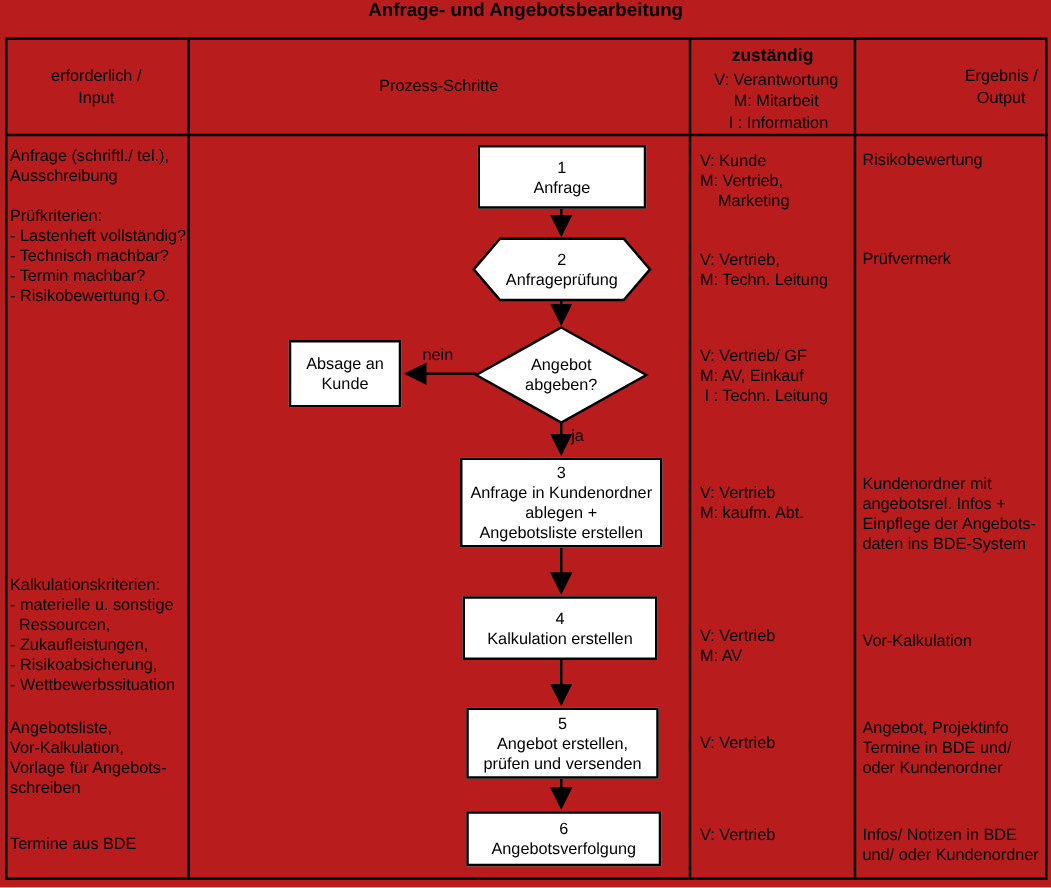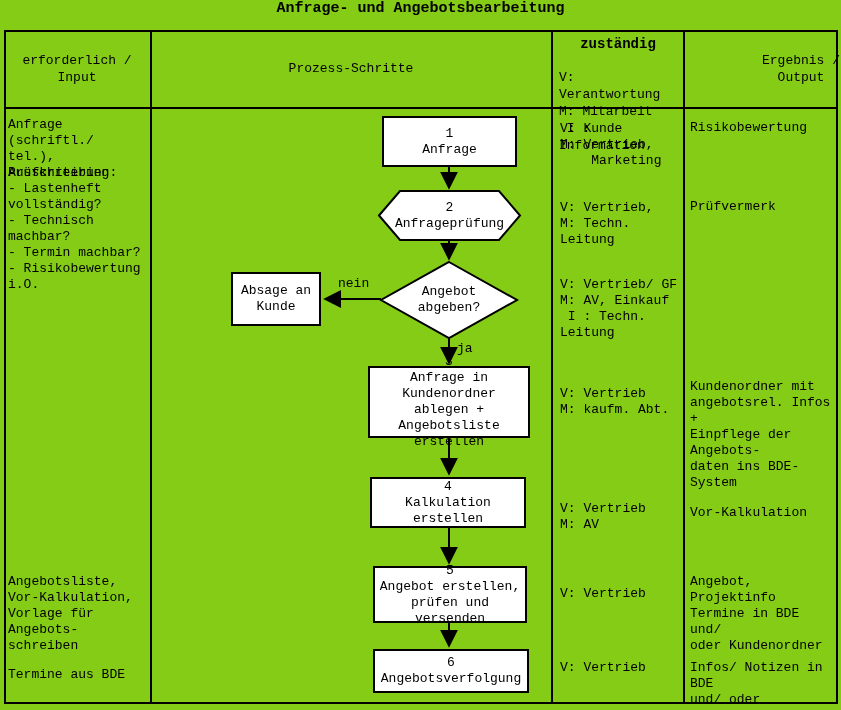--- a/index.html
+++ b/index.html
@@ -1,18 +1,18 @@
 <!DOCTYPE html>
 <html><head>
 <meta charset="utf-8">
 <style>
   html,body{margin:0;padding:0;background:#fff;}
   #page{
-    position:relative;width:841px;height:710px;background:#84cc16;
-    font-family:Liberation Mono, monospace;color:#000;overflow:hidden;
+    position:relative;width:841px;height:710px;background:#b91c1c;
+    font-family:Liberation Sans, sans-serif;color:#000;overflow:hidden;
   }
   .abs{position:absolute;}
   .txt{font-size:13px;line-height:16px;white-space:pre-wrap;}
   .ctr{text-align:center;}
   .box{
     box-sizing:border-box;border:2px solid #000;background:#fff;
     display:flex;align-items:center;justify-content:center;
     text-align:center;font-size:13px;line-height:16px;white-space:pre-wrap;
   }
   .shapelabel{
@@ -38,34 +38,40 @@
   <div class="abs vline" style="left:150px;top:30px;height:674px;"></div>
   <div class="abs vline" style="left:551px;top:30px;height:674px;"></div>
   <div class="abs vline" style="left:683px;top:30px;height:674px;"></div>
   <div class="abs hline" style="left:4px;top:107px;width:834px;"></div>
 
   <div class="abs hcell" style="left:151px;top:30px;width:400px;height:77px;">Prozess-Schritte</div>
   <div class="abs hcell" style="left:4px;top:30px;width:146px;height:77px;">erforderlich /
 Input</div>
   <div class="abs" style="left:553px;top:30px;width:130px;height:65px;">
     <div class="bold ctr" style="margin-top:6px;">zuständig</div>
-    <div class="txt" style="margin-top:17px;margin-left:6px;line-height:17px;">V: Verantwortung
+    <div class="txt" style="margin-top:3px;margin-left:6px;line-height:17px;text-align:center;">V: Verantwortung
 M: Mitarbeit
  I : Information</div>
   </div>
   <div class="abs hcell" style="left:684px;top:30px;width:186px;height:77px;padding-left:24px;">Ergebnis /
 Output</div>
 
   <div class="abs txt" style="left:8px;top:117px;width:140px;">Anfrage (schriftl./ tel.),
 Ausschreibung</div>
   <div class="abs txt" style="left:8px;top:165px;width:142px;">Prüfkriterien:
 - Lastenheft vollständig?
 - Technisch machbar?
 - Termin machbar?
 - Risikobewertung i.O.</div>
+  <div class="abs txt" style="left:8px;top:460px;width:142px;">Kalkulationskriterien:
+- materielle u. sonstige
+  Ressourcen,
+- Zukaufleistungen,
+- Risikoabsicherung,
+- Wettbewerbssituation</div>
   <div class="abs txt" style="left:8px;top:574px;width:142px;">Angebotsliste,
 Vor-Kalkulation,
 Vorlage für Angebots-
 schreiben</div>
   <div class="abs txt" style="left:8px;top:667px;width:142px;">Termine aus BDE</div>
 
   <svg width="841" height="710">
     <defs>
       <marker id="arrow" viewBox="0 0 10 10" refX="9" refY="5" markerWidth="9" markerHeight="9" orient="auto-start-reverse">
         <path d="M0,0 L10,5 L0,10 z" fill="#000"></path>

